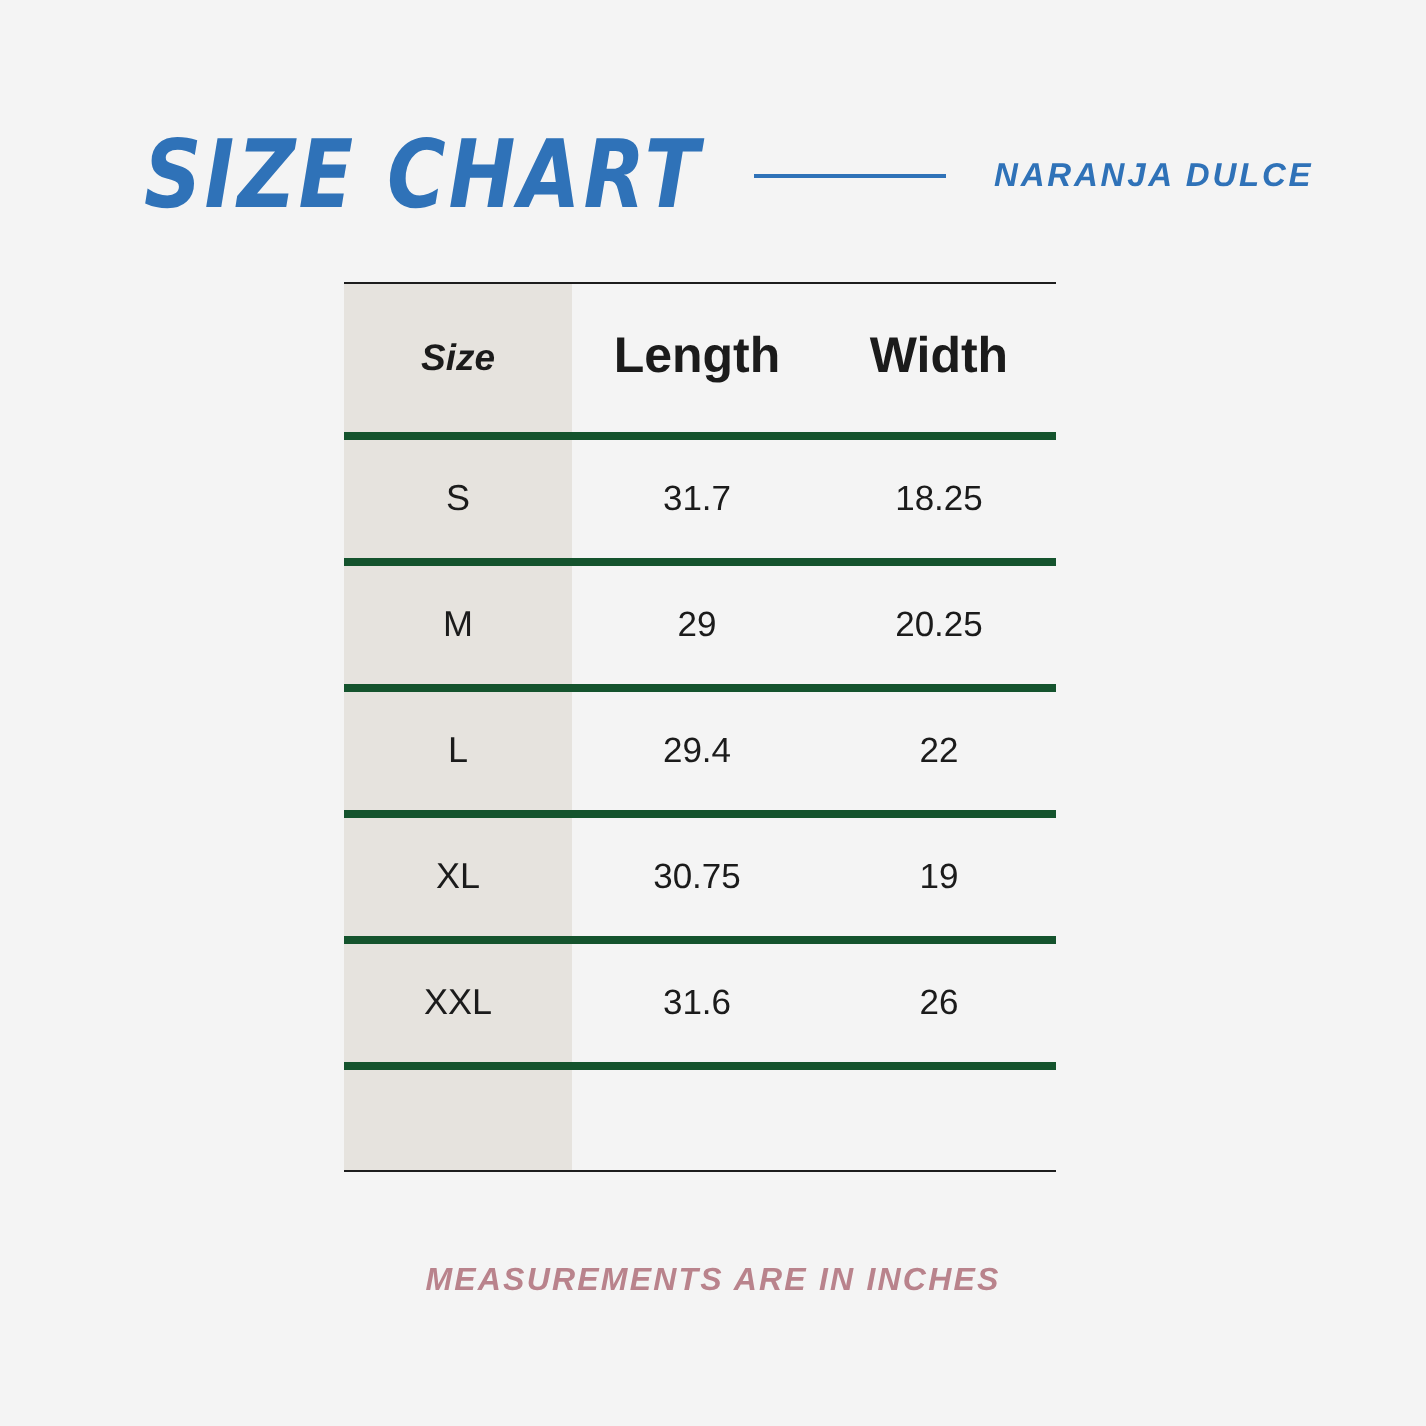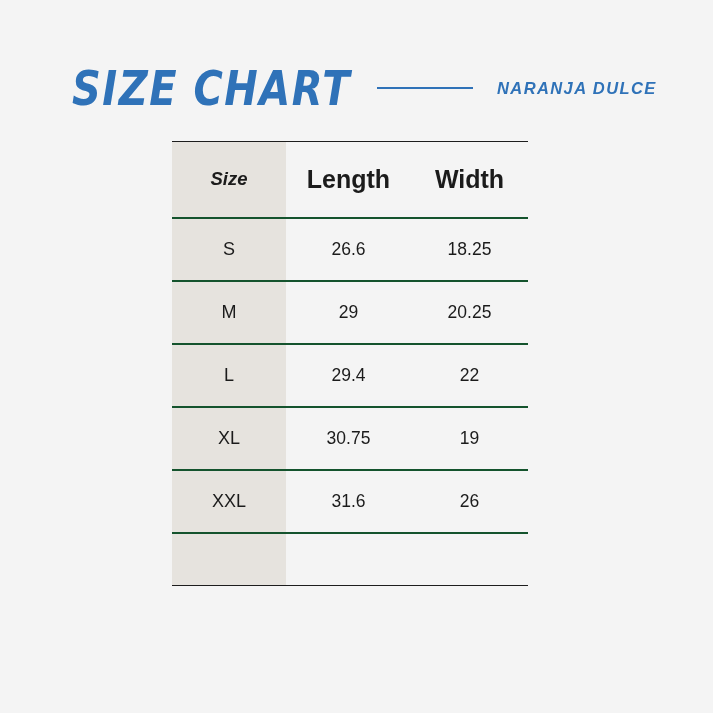--- a/index.html
+++ b/index.html
@@ -76,21 +76,21 @@
     width: 356px;
     table-layout: fixed;
   }
   table.size-table col.c-size   { width: 114px; }
   table.size-table col.c-length { width: 125px; }
   table.size-table col.c-width  { width: 117px; }
 
   table.size-table th,
   table.size-table td {
     border-top: 1px solid #1d1d1d;
-    border-bottom: 2px solid #14532d;
+    border-bottom: 4px solid #14532d;
     text-align: center;
     color: #1b1b1b;
     padding: 0;
   }
   table.size-table thead th {
     height: 76px;
     font-size: 25px;
     font-weight: bold;
     vertical-align: middle;
   }
@@ -154,21 +154,21 @@
       <thead>
         <tr>
           <th class="size-head shade">Size</th>
           <th>Length</th>
           <th>Width</th>
         </tr>
       </thead>
       <tbody>
         <tr>
           <td class="size-cell shade">S</td>
-          <td>26.6</td>
+          <td>31.7</td>
           <td>18.25</td>
         </tr>
         <tr>
           <td class="size-cell shade">M</td>
           <td>29</td>
           <td>20.25</td>
         </tr>
         <tr>
           <td class="size-cell shade">L</td>
           <td>29.4</td>
@@ -186,14 +186,15 @@
         </tr>
         <tr class="spacer">
           <td class="shade"></td>
           <td></td>
           <td></td>
         </tr>
       </tbody>
     </table>
   </div>
 
+  <div class="footer">MEASUREMENTS ARE IN INCHES</div>
 
 </div>
 
 </body></html>

